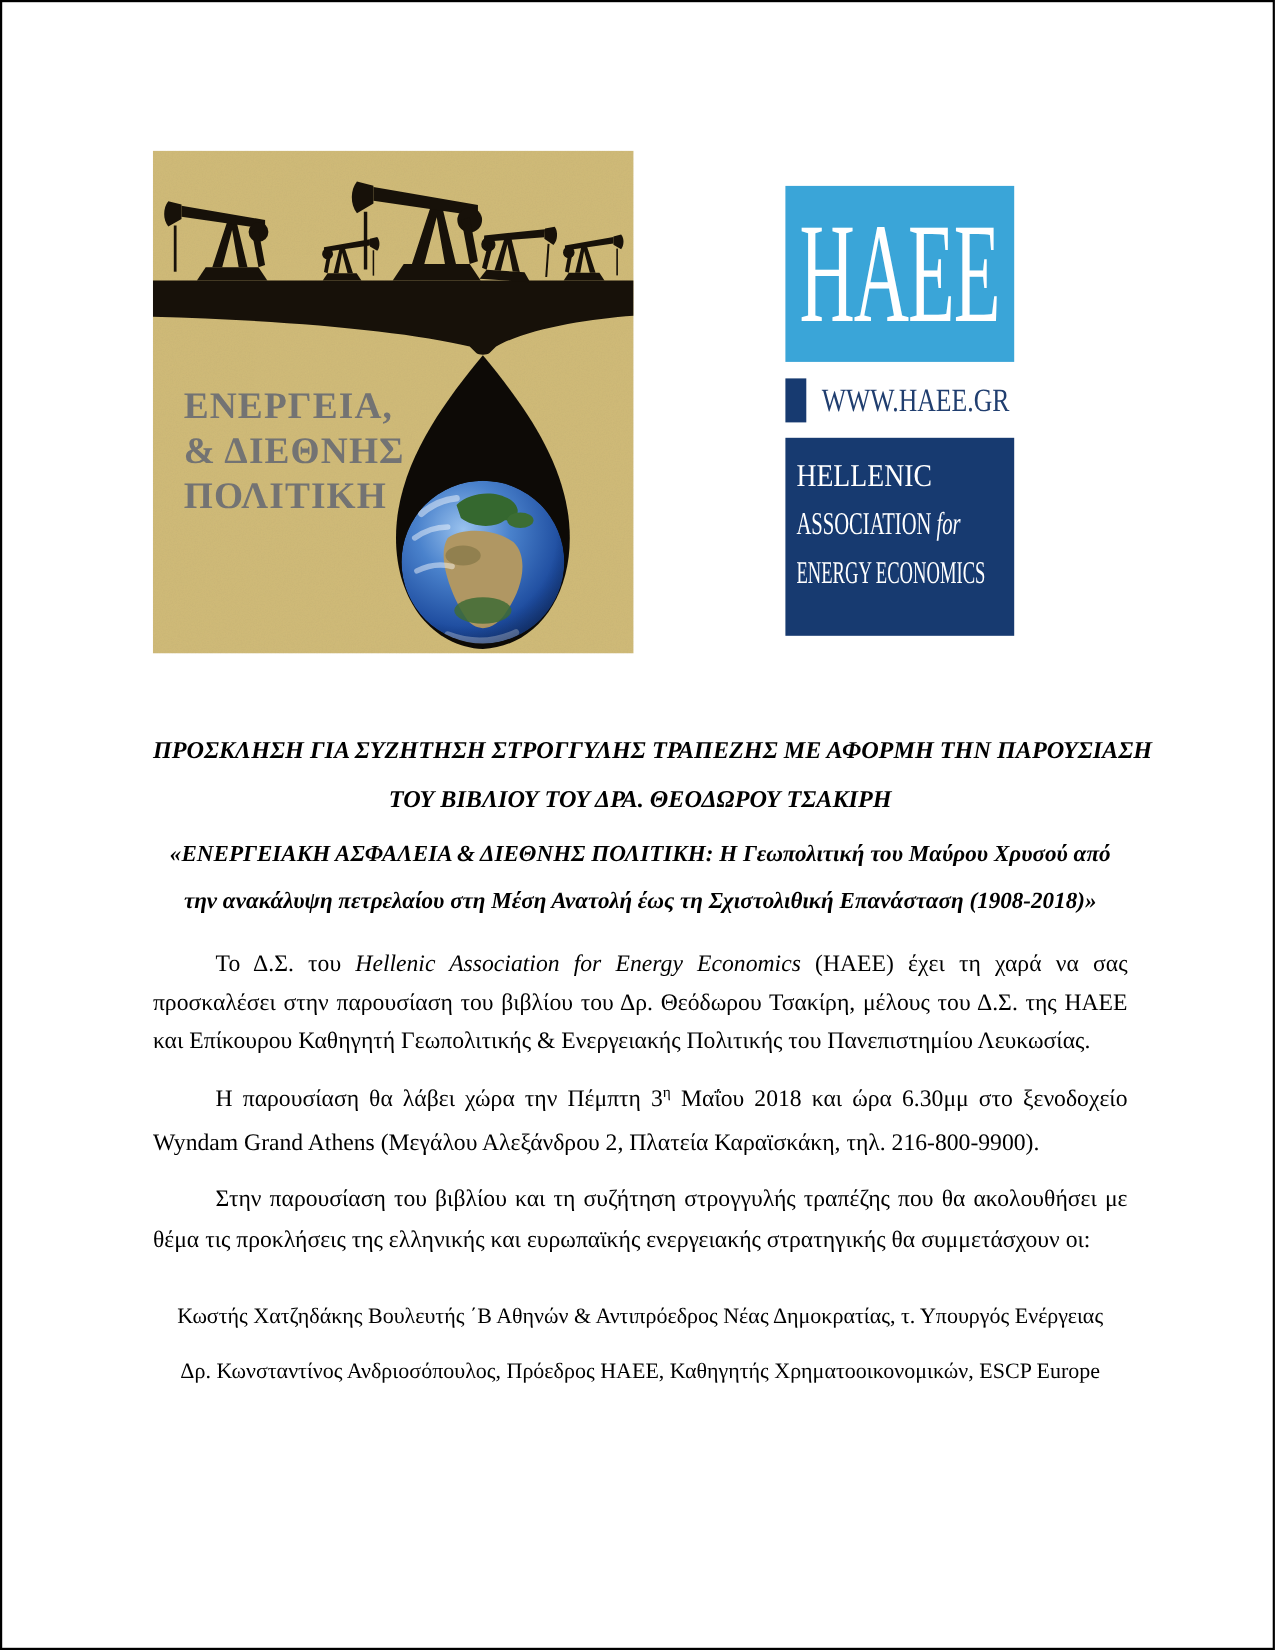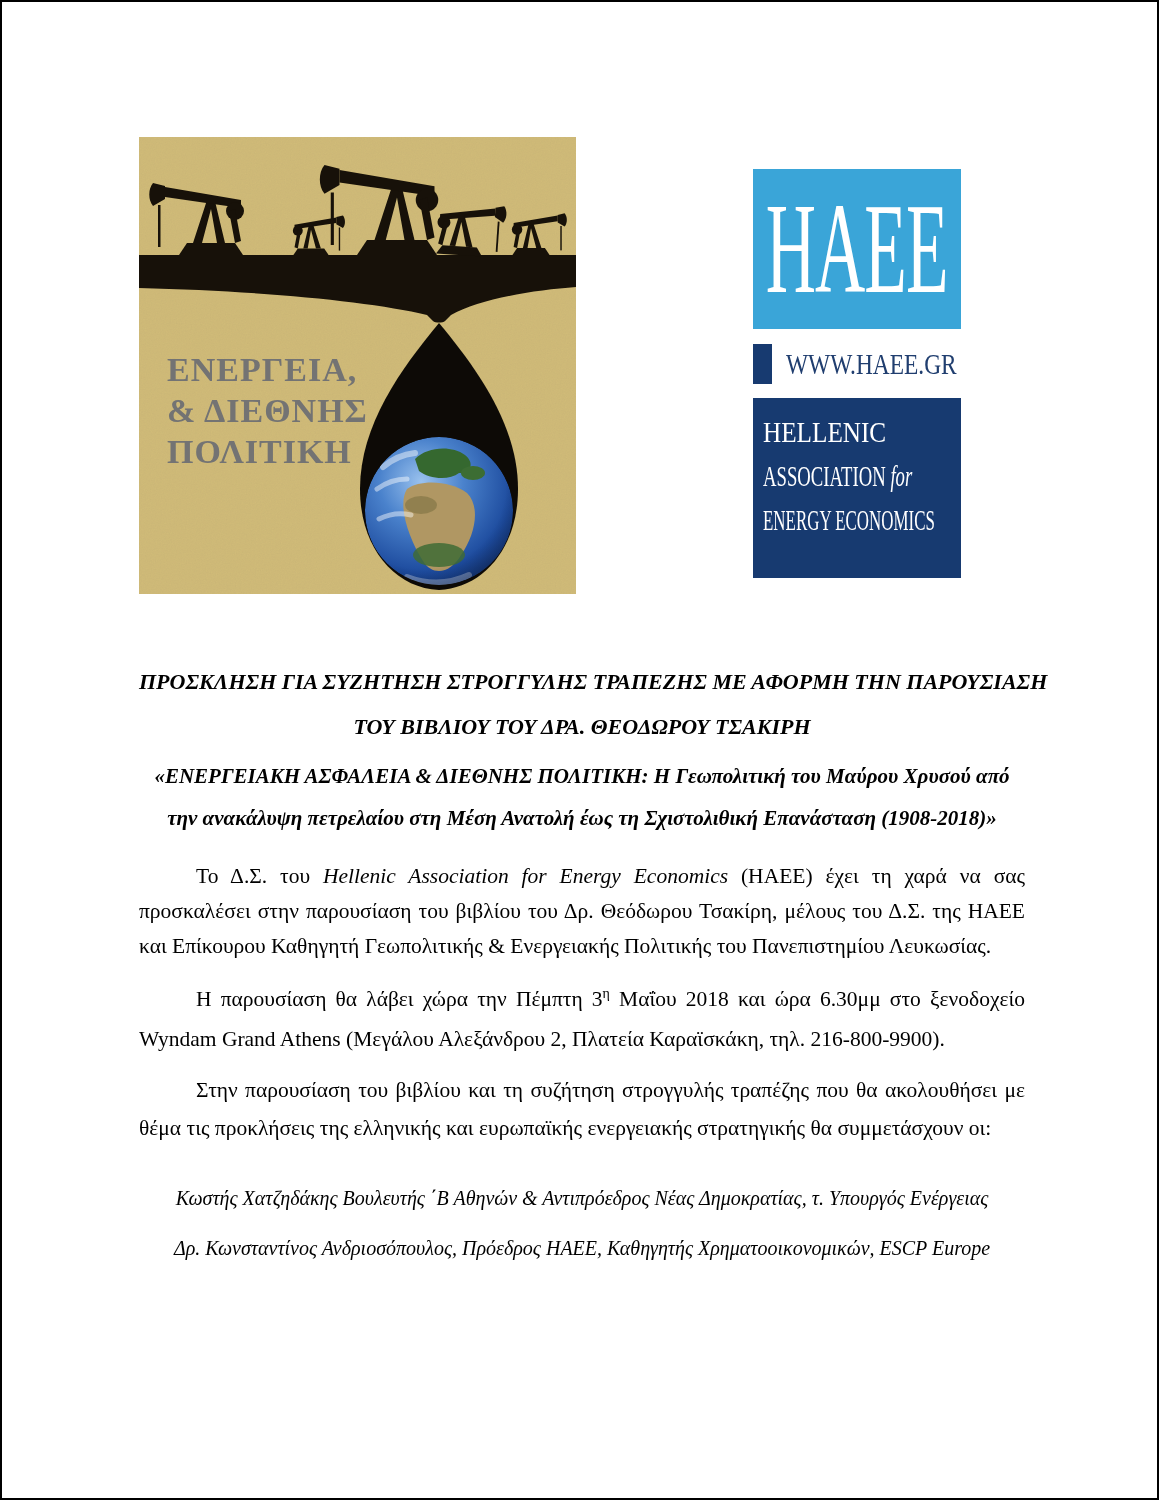--- a/index.html
+++ b/index.html
@@ -17,21 +17,21 @@
   
   .cover { position:absolute; left:137px; top:135px; width:437px; height:457px; }
   .cover svg { position:absolute; inset:0; display:block; }
   .cover-title {
     position:absolute; left:28px; top:212px;
     font-weight:bold; font-size:34px; line-height:41px;
     color:#737373; letter-spacing:1px;
   }
 
   
-  .logo { position:absolute; left:712px; top:167px; width:208px;margin-left:39px; }
+  .logo { position:absolute; left:712px; top:167px; width:208px; }
   .logo-blue {
     width:208px; height:160px; background:#3aa5d8;
     display:flex; align-items:center; justify-content:center; overflow:hidden;
   }
   .logo-blue span {
     display:inline-block; color:#fff; font-size:158px; line-height:1;
     transform:scale(0.44,0.82); transform-origin:center center; letter-spacing:-2px;
     white-space:nowrap;
   }
   .logo-strip { margin-top:13px; height:44px; display:flex; align-items:center; }
@@ -67,21 +67,21 @@
   .para {
     margin:0; text-align:justify; text-indent:57px; font-size:21.5px;
   }
   .para.p1 { margin-top:20px; line-height:35px; }
   .para.p2 { margin-top:10px; line-height:40px; }
   .para.p3 { margin-top:12px; line-height:38px; }
   .para .it { font-style:italic; }
   .para sup { font-size:14px; }
   .speakers { margin-top:26px; }
   .speaker {
-    margin:0; text-align:center; font-style:italic;
+    margin:0; text-align:center; 
     font-size:20px; line-height:50px; white-space:nowrap;
   }
 </style>
 </head>
 <body>
 
 <div class="page">
 
   <div class="cover">
     <svg viewBox="0 0 437 457" width="437" height="457">

